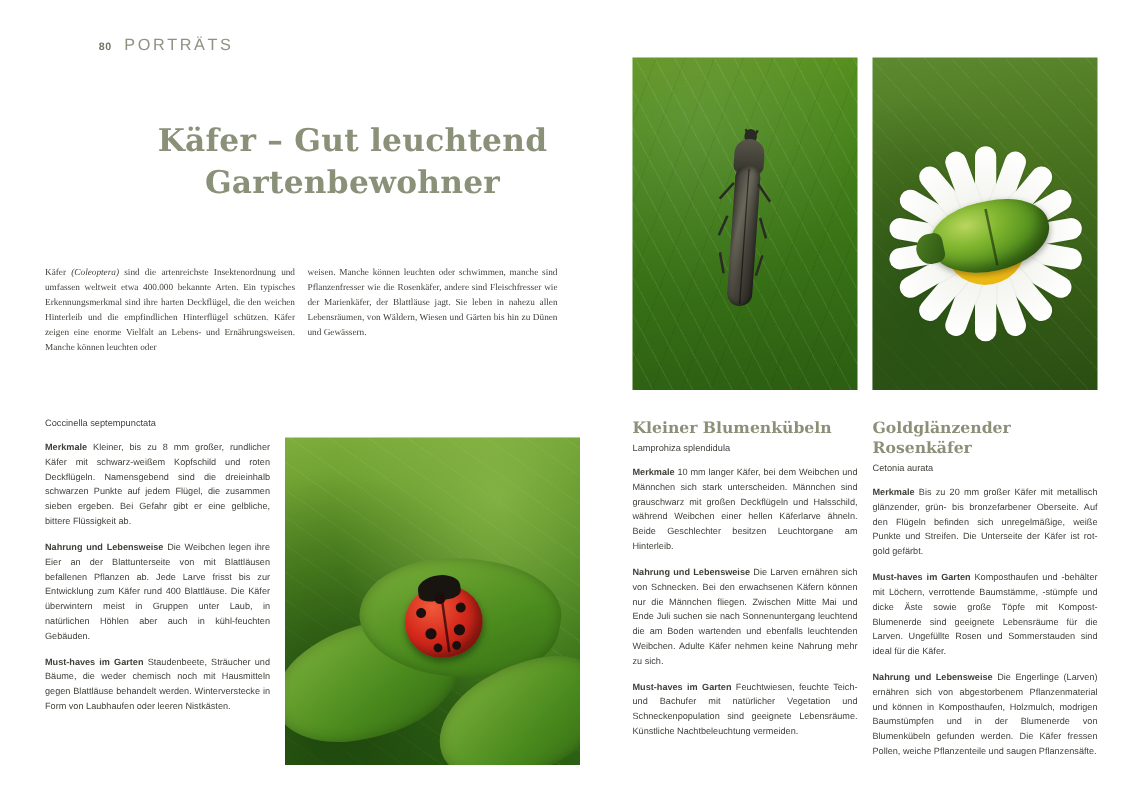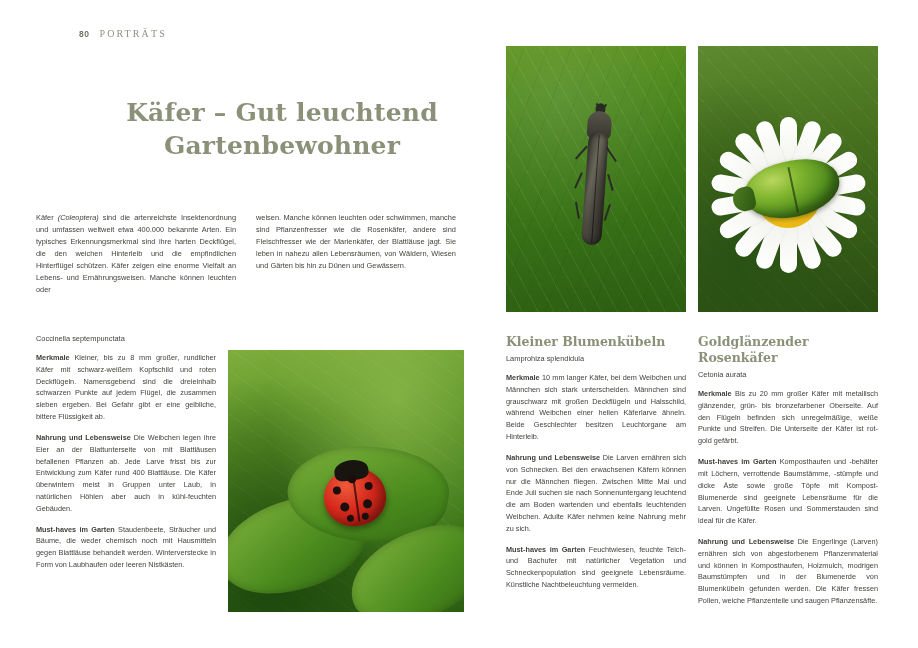--- a/index.html
+++ b/index.html
@@ -27,24 +27,23 @@
     gap: 10px;
     padding-left: 43px;
   }
   .folio-num {
     font-size: 8.5px;
     font-weight: bold;
     color: #6e7464;
     letter-spacing: 0.5px;
   }
   .folio-label {
-    font-size: 10px;
+    font-size: 13px;
     color: #8d9282;
     letter-spacing: 2.1px;
-    font-family: Liberation Serif, serif;
   }
 
   
   .title {
     position: absolute;
     left: 72px;
     top: 96px;
     width: 420px;
     font-family: "DejaVu Serif", serif;
     font-size: 25px;
@@ -55,21 +54,22 @@
     letter-spacing: 0.2px;
   }
 
   
   .intro {
     position: absolute;
     left: 36px;
     top: 212px;
     width: 428px;
     display: flex;
-    gap: 20px;
+    gap: 10px;
+    font-family: Liberation Serif, serif;
   }
   .intro .col {
     width: 200px;
     font-size: 7.4px;
     line-height: 1.62;
     color: #3d4139;
     text-align: justify;
     hyphens: auto;
   }
   .intro em { font-style: italic; }

